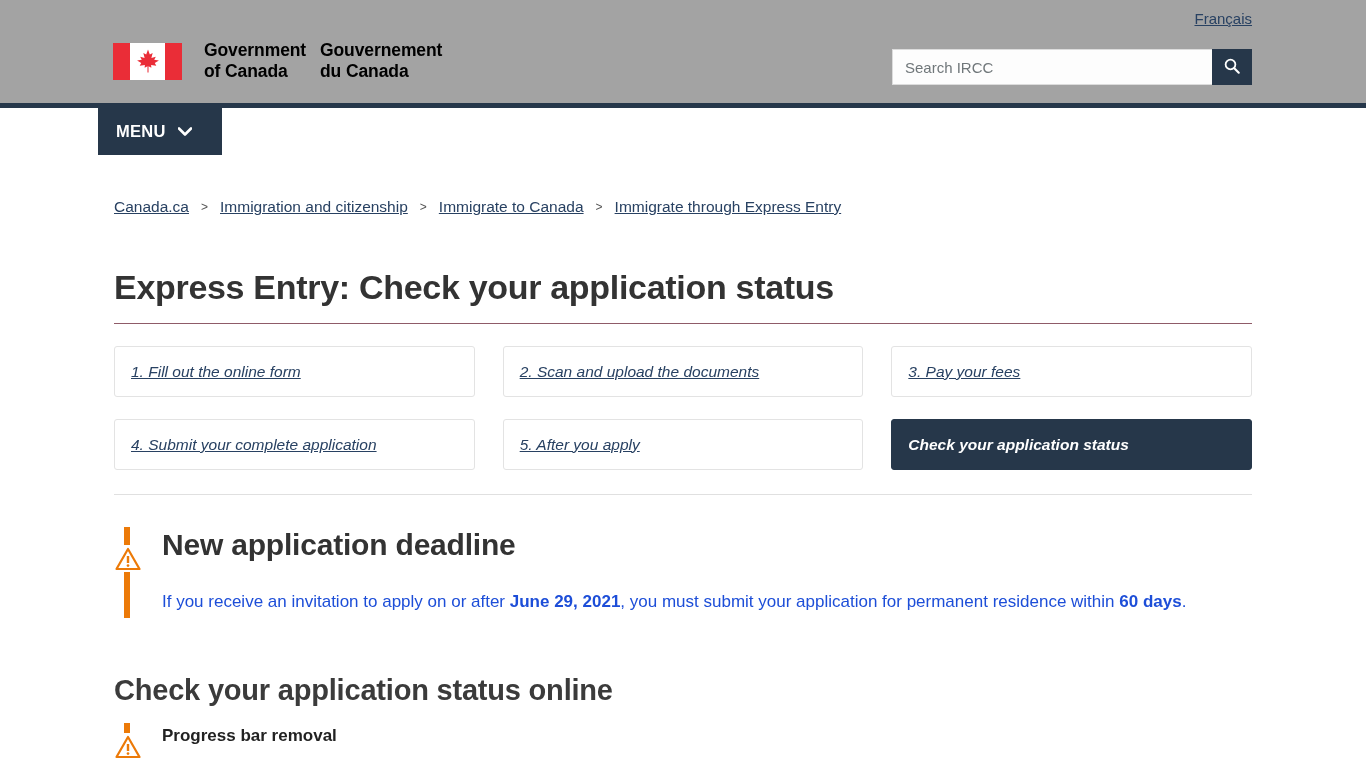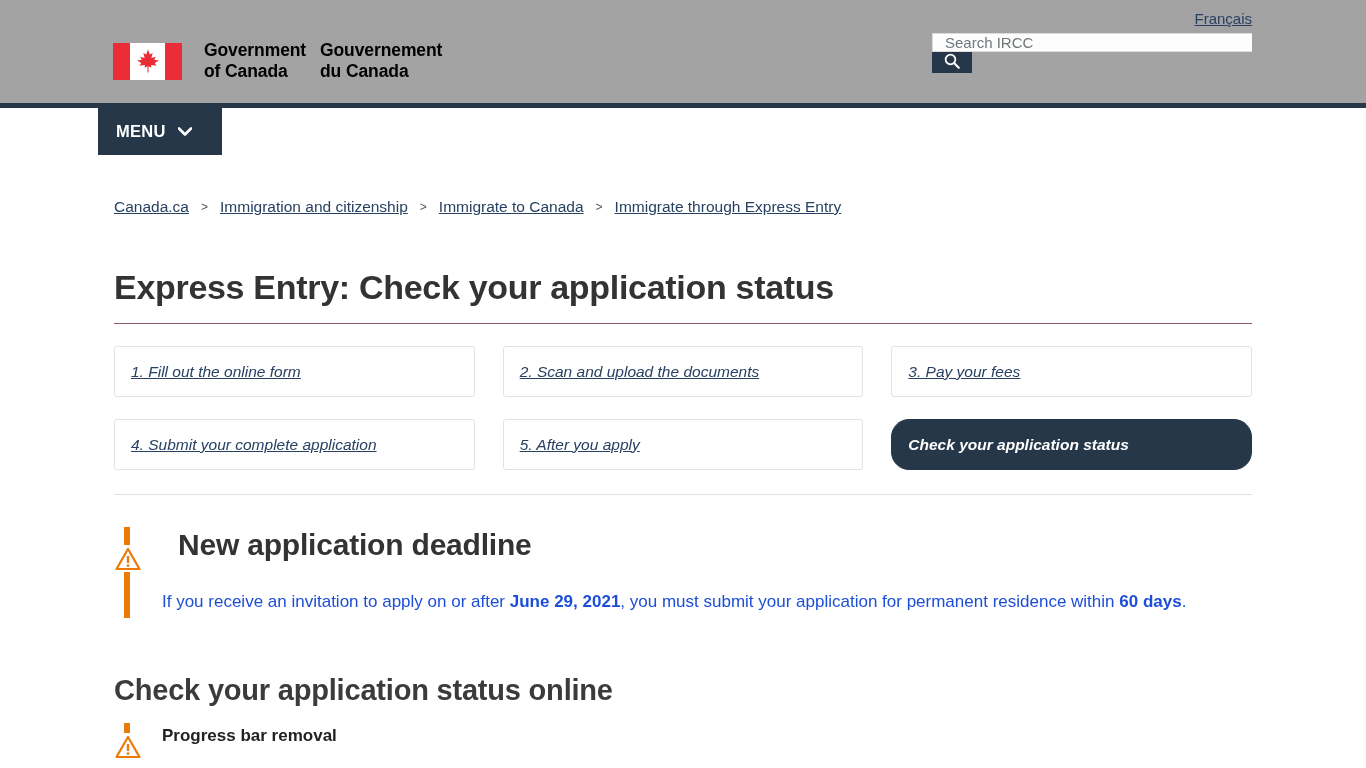--- a/index.html
+++ b/index.html
@@ -59,24 +59,23 @@
     line-height: 21px;
     font-weight: bold;
     color: #000;
     letter-spacing: -0.1px;
   }
   .wordmark .en { width: 116px; }
   .wordmark .fr { width: 140px; }
 
   .search-wrap {
     position: absolute;
-    right: 114px; top: 33px;
+    right: 114px; top: 49px;
     display: flex;
     height: 36px;
-    flex-direction: column;
   }
   .search-input {
     width: 320px; height: 36px;
     border: 1px solid #dcdcdc;
     border-right: none;
     background: #fdfdfd;
     font-size: 15px;
     padding: 0 12px;
     color: #333;
     font-family: "Liberation Sans", sans-serif;
@@ -172,21 +171,20 @@
   }
   .step-box a {
     color: #284162;
     text-decoration: underline;
     font-size: 15.5px;
     cursor: pointer;
   }
   .step-box.active {
     background: #26374A;
     border-color: #26374A;
-    border-radius: 18px;
   }
   .step-box.active .step-label {
     color: #fff;
     text-decoration: none;
     font-weight: bold;
     font-size: 15.5px;
   }
   .steps-rule {
     margin-top: 24px;
     height: 1px;
@@ -206,21 +204,21 @@
     background: #ec7a08;
   }
   .alert-icon {
     position: absolute;
     left: 0; top: 18px;
     width: 27px; height: 27px;
     display: flex; align-items: center; justify-content: center;
     background: #fff;
   }
   .alert-title {
-    margin: 16px;
+    margin: 0;
     font-size: 30px;
     font-weight: bold;
     color: #333;
     line-height: 1.2;
     letter-spacing: -0.2px;
   }
   .alert-body {
     margin: 22px 0 0 0;
     font-size: 17px;
     line-height: 33px;

